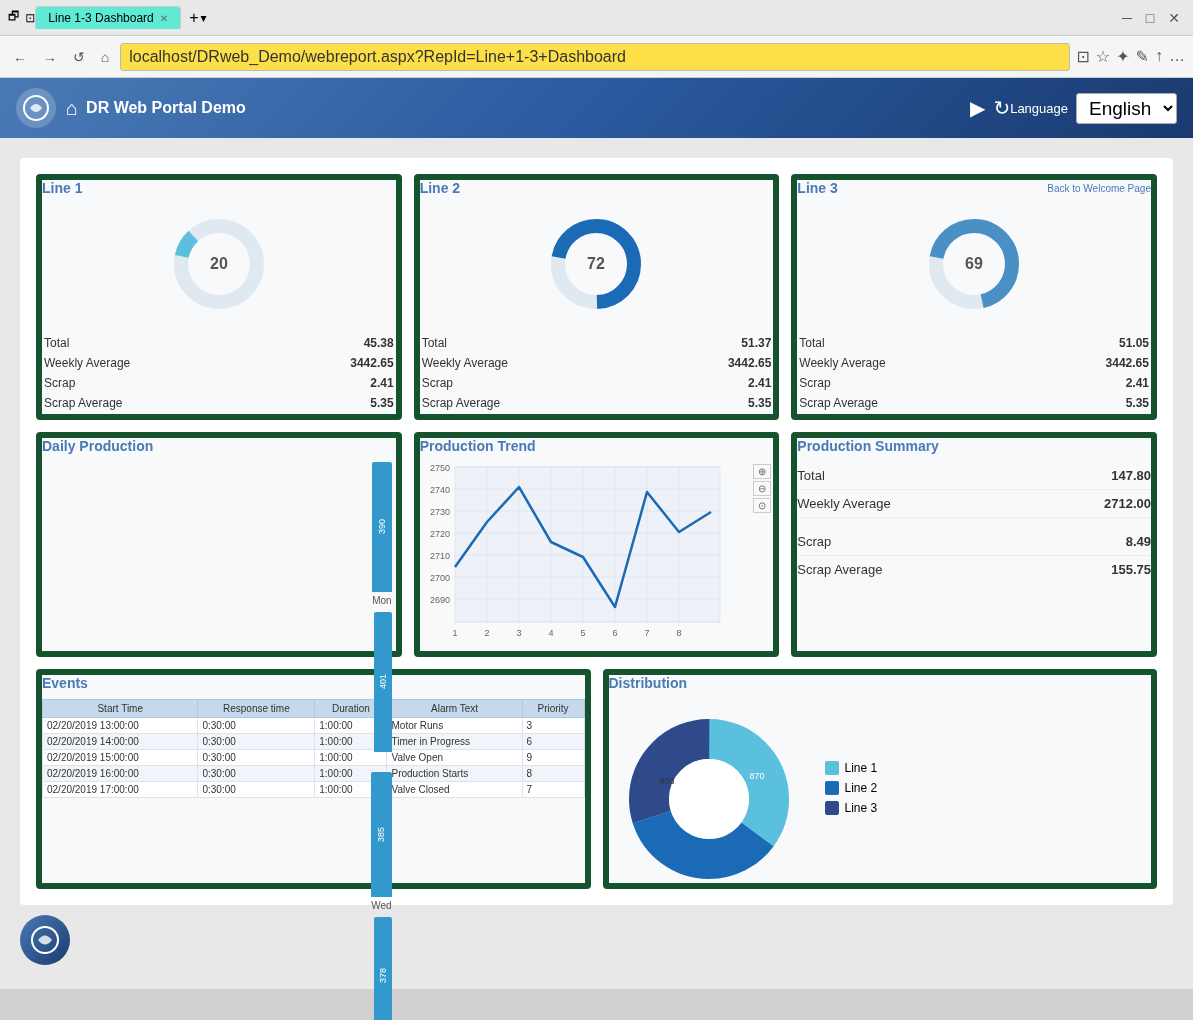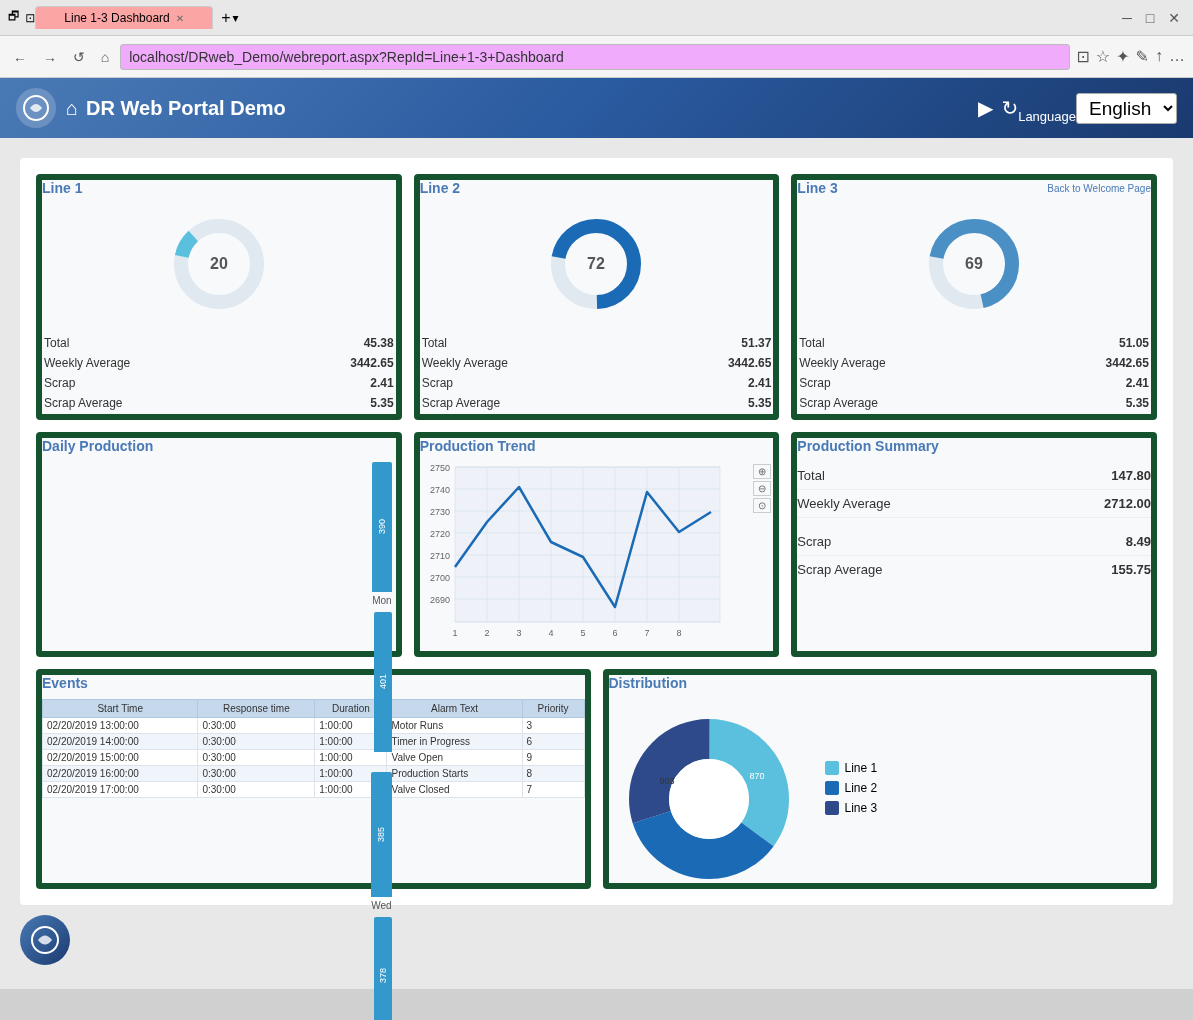--- a/index.html
+++ b/index.html
@@ -1,34 +1,34 @@
 <!DOCTYPE html>
 <html><head>
   <meta charset="utf-8">
   <style>
     * { box-sizing: border-box; margin: 0; padding: 0; }
     body { font-family: Arial, sans-serif; background: #d0d0d0; width: 1193px; min-height: 1020px; overflow-x: hidden; }
 
     
     .browser-frame { background: #f0f0f0; width: 100%; }
     .browser-titlebar { background: #e8e8e8; display: flex; align-items: center; padding: 4px 8px; height: 36px; border-bottom: 1px solid #ccc; }
-    .browser-tab { background: #fca5a5; border: 1px solid #ccc; border-bottom: none; border-radius: 4px 4px 0 0; padding: 4px 28px; font-size: 12px; display: flex; align-items: center; gap: 6px; margin-right: 4px; }
+    .browser-tab { background: #5eead4; border: 1px solid #ccc; border-bottom: none; border-radius: 4px 4px 0 0; padding: 4px 12px; font-size: 12px; display: flex; align-items: center; gap: 6px; margin-right: 4px; }
     .browser-tab-close { cursor: pointer; color: #666; font-size: 10px; }
     .browser-nav { background: #f5f5f5; display: flex; align-items: center; padding: 4px 8px; height: 42px; border-bottom: 1px solid #ccc; gap: 6px; }
     .nav-btn { background: none; border: none; cursor: pointer; color: #555; font-size: 14px; padding: 2px 5px; }
-    .address-bar { flex: 1; border: 1px solid #bbb; border-radius: 3px; padding: 4px 8px; font-size: 14px; background: #f0abfc; color: #333; }
+    .address-bar { flex: 1; border: 1px solid #bbb; border-radius: 3px; padding: 4px 8px; font-size: 16px; background: #fde047; color: #333; }
     .nav-icons { display: flex; gap: 6px; color: #555; font-size: 16px; }
 
     
     .app-header { background: linear-gradient(135deg, #4a7ab5 0%, #2a5a9f 50%, #1a3a6f 100%); display: flex; align-items: center; padding: 0 16px; height: 60px; }
     .app-logo { width: 40px; height: 40px; background: rgba(255,255,255,0.2); border-radius: 50%; display: flex; align-items: center; justify-content: center; margin-right: 10px; }
-    .app-title { color: white; font-size: 20px; font-weight: bold; flex: 1; }
+    .app-title { color: white; font-size: 16px; font-weight: bold; flex: 1; }
     .app-controls { display: flex; gap: 8px; align-items: center; margin-left: 10px; }
     .app-icon-btn { color: white; font-size: 20px; cursor: pointer; }
-    .language-section { margin-left: auto; display: flex; align-items: flex-end; color: white; font-size: 13px; }
+    .language-section { margin-left: auto; display: flex; align-items: center; gap: 8px; color: white; font-size: 13px; }
     .language-select { padding: 3px 8px; border-radius: 3px; border: 1px solid #aaa; background: white; font-size: 19px; cursor: pointer; }
 
     
     .main-content { background: #e8e8e8; padding: 20px; }
     .dashboard-container { background: white; border-radius: 4px; padding: 16px; }
 
     
     .top-row { display: grid; grid-template-columns: 1fr 1fr 1fr; gap: 12px; margin-bottom: 12px; }
     .middle-row { display: grid; grid-template-columns: 1fr 1fr 1fr; gap: 12px; margin-bottom: 12px; }
     .bottom-row { display: grid; grid-template-columns: 1fr 1fr; gap: 12px; }

